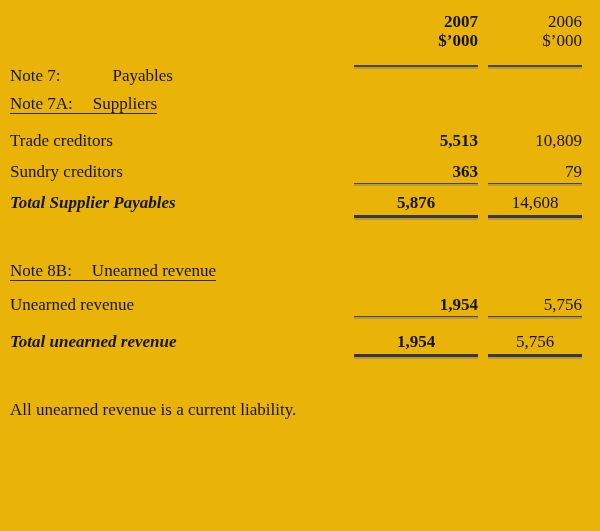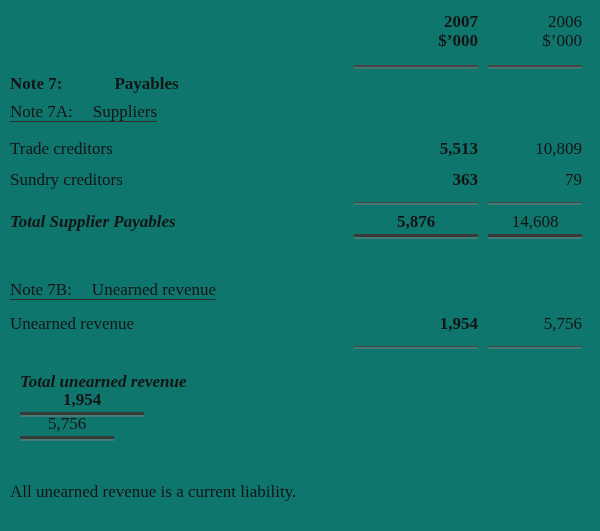--- a/index.html
+++ b/index.html
@@ -1,56 +1,56 @@
 <!DOCTYPE html>
 <html><head>
 <meta charset="utf-8">
 <style>
   html, body { margin: 0; padding: 0; background: #ffffff; }
   .page {
     position: relative;
     width: 600px;
     height: 531px;
     box-sizing: border-box;
-    background: #0f766e;
+    background: #eab308;
     color: #141414;
     font-family: "Liberation Serif", "DejaVu Serif", serif;
     font-size: 17px;
     padding: 12px 18px 0 10px;
     overflow: hidden;
   }
   .row { display: flex; align-items: baseline; }
   .label { flex: 1; }
   .v07 { width: 124px; text-align: right; font-weight: 700; }
   .v06 { width: 94px; text-align: right; margin-left: 10px; }
   .head-row { line-height: 19px; }
   .units .v07, .units .v06 {
     border-bottom: 2px solid #474747;
     box-shadow: 0 2px 0 rgba(125,125,125,.45);
     padding-bottom: 15px;
   }
-  .section-head { margin-top: 8px; font-weight: 700; line-height: 18px; }
+  .section-head { margin-top: 0; font-weight: 400; line-height: 18px; }
   .section-head .title { margin-left: 52px; }
   .subhead-row { margin-top: 10px; line-height: 18px; }
   .subhead {
     display: inline-block;
     border-bottom: 1.7px solid #2e2e2e;
     padding-bottom: 0;
   }
   .subhead .title { margin-left: 20px; }
   .data { line-height: 18px; }
   .r-trade  { margin-top: 18px; }
   .r-sundry { margin-top: 13px; }
   .r-total-sup { margin-top: 10px; }
   .r-unearned { margin-top: 15px; }
-  .r-total-unearned { margin-top: 26px; flex-direction: column; }
+  .r-total-unearned { margin-top: 16px; }
   .ul .v07, .ul .v06 {
     border-bottom: 1.7px solid #454545;
     box-shadow: 0 2px 0 rgba(125,125,125,.45);
-    padding-bottom: 13px;
+    padding-bottom: 2px;
   }
   .total-ul .v07, .total-ul .v06 {
     border-bottom: 3px solid #383838;
     box-shadow: 0 2px 0 rgba(125,125,125,.5);
     padding-bottom: 3px;
     text-align: center;
   }
   .total-label { font-weight: 700; font-style: italic; }
   .para { margin-top: 16px; line-height: 29px; }
   .note7b-row { margin-top: 44px; }
@@ -97,21 +97,21 @@
 
   <div class="row data r-total-sup total-ul">
     <div class="label total-label">Total Supplier Payables</div>
     <div class="v07">5,876</div>
     <div class="v06">14,608</div>
   </div>
 
 
   <div class="subhead-row note7b-row">
     <span class="subhead">
-      <span>Note 7B:</span><span class="title">Unearned revenue</span>
+      <span>Note 8B:</span><span class="title">Unearned revenue</span>
     </span>
   </div>
 
   <div class="row data r-unearned ul">
     <div class="label">Unearned revenue</div>
     <div class="v07">1,954</div>
     <div class="v06">5,756</div>
   </div>
 
   <div class="row data r-total-unearned total-ul">

